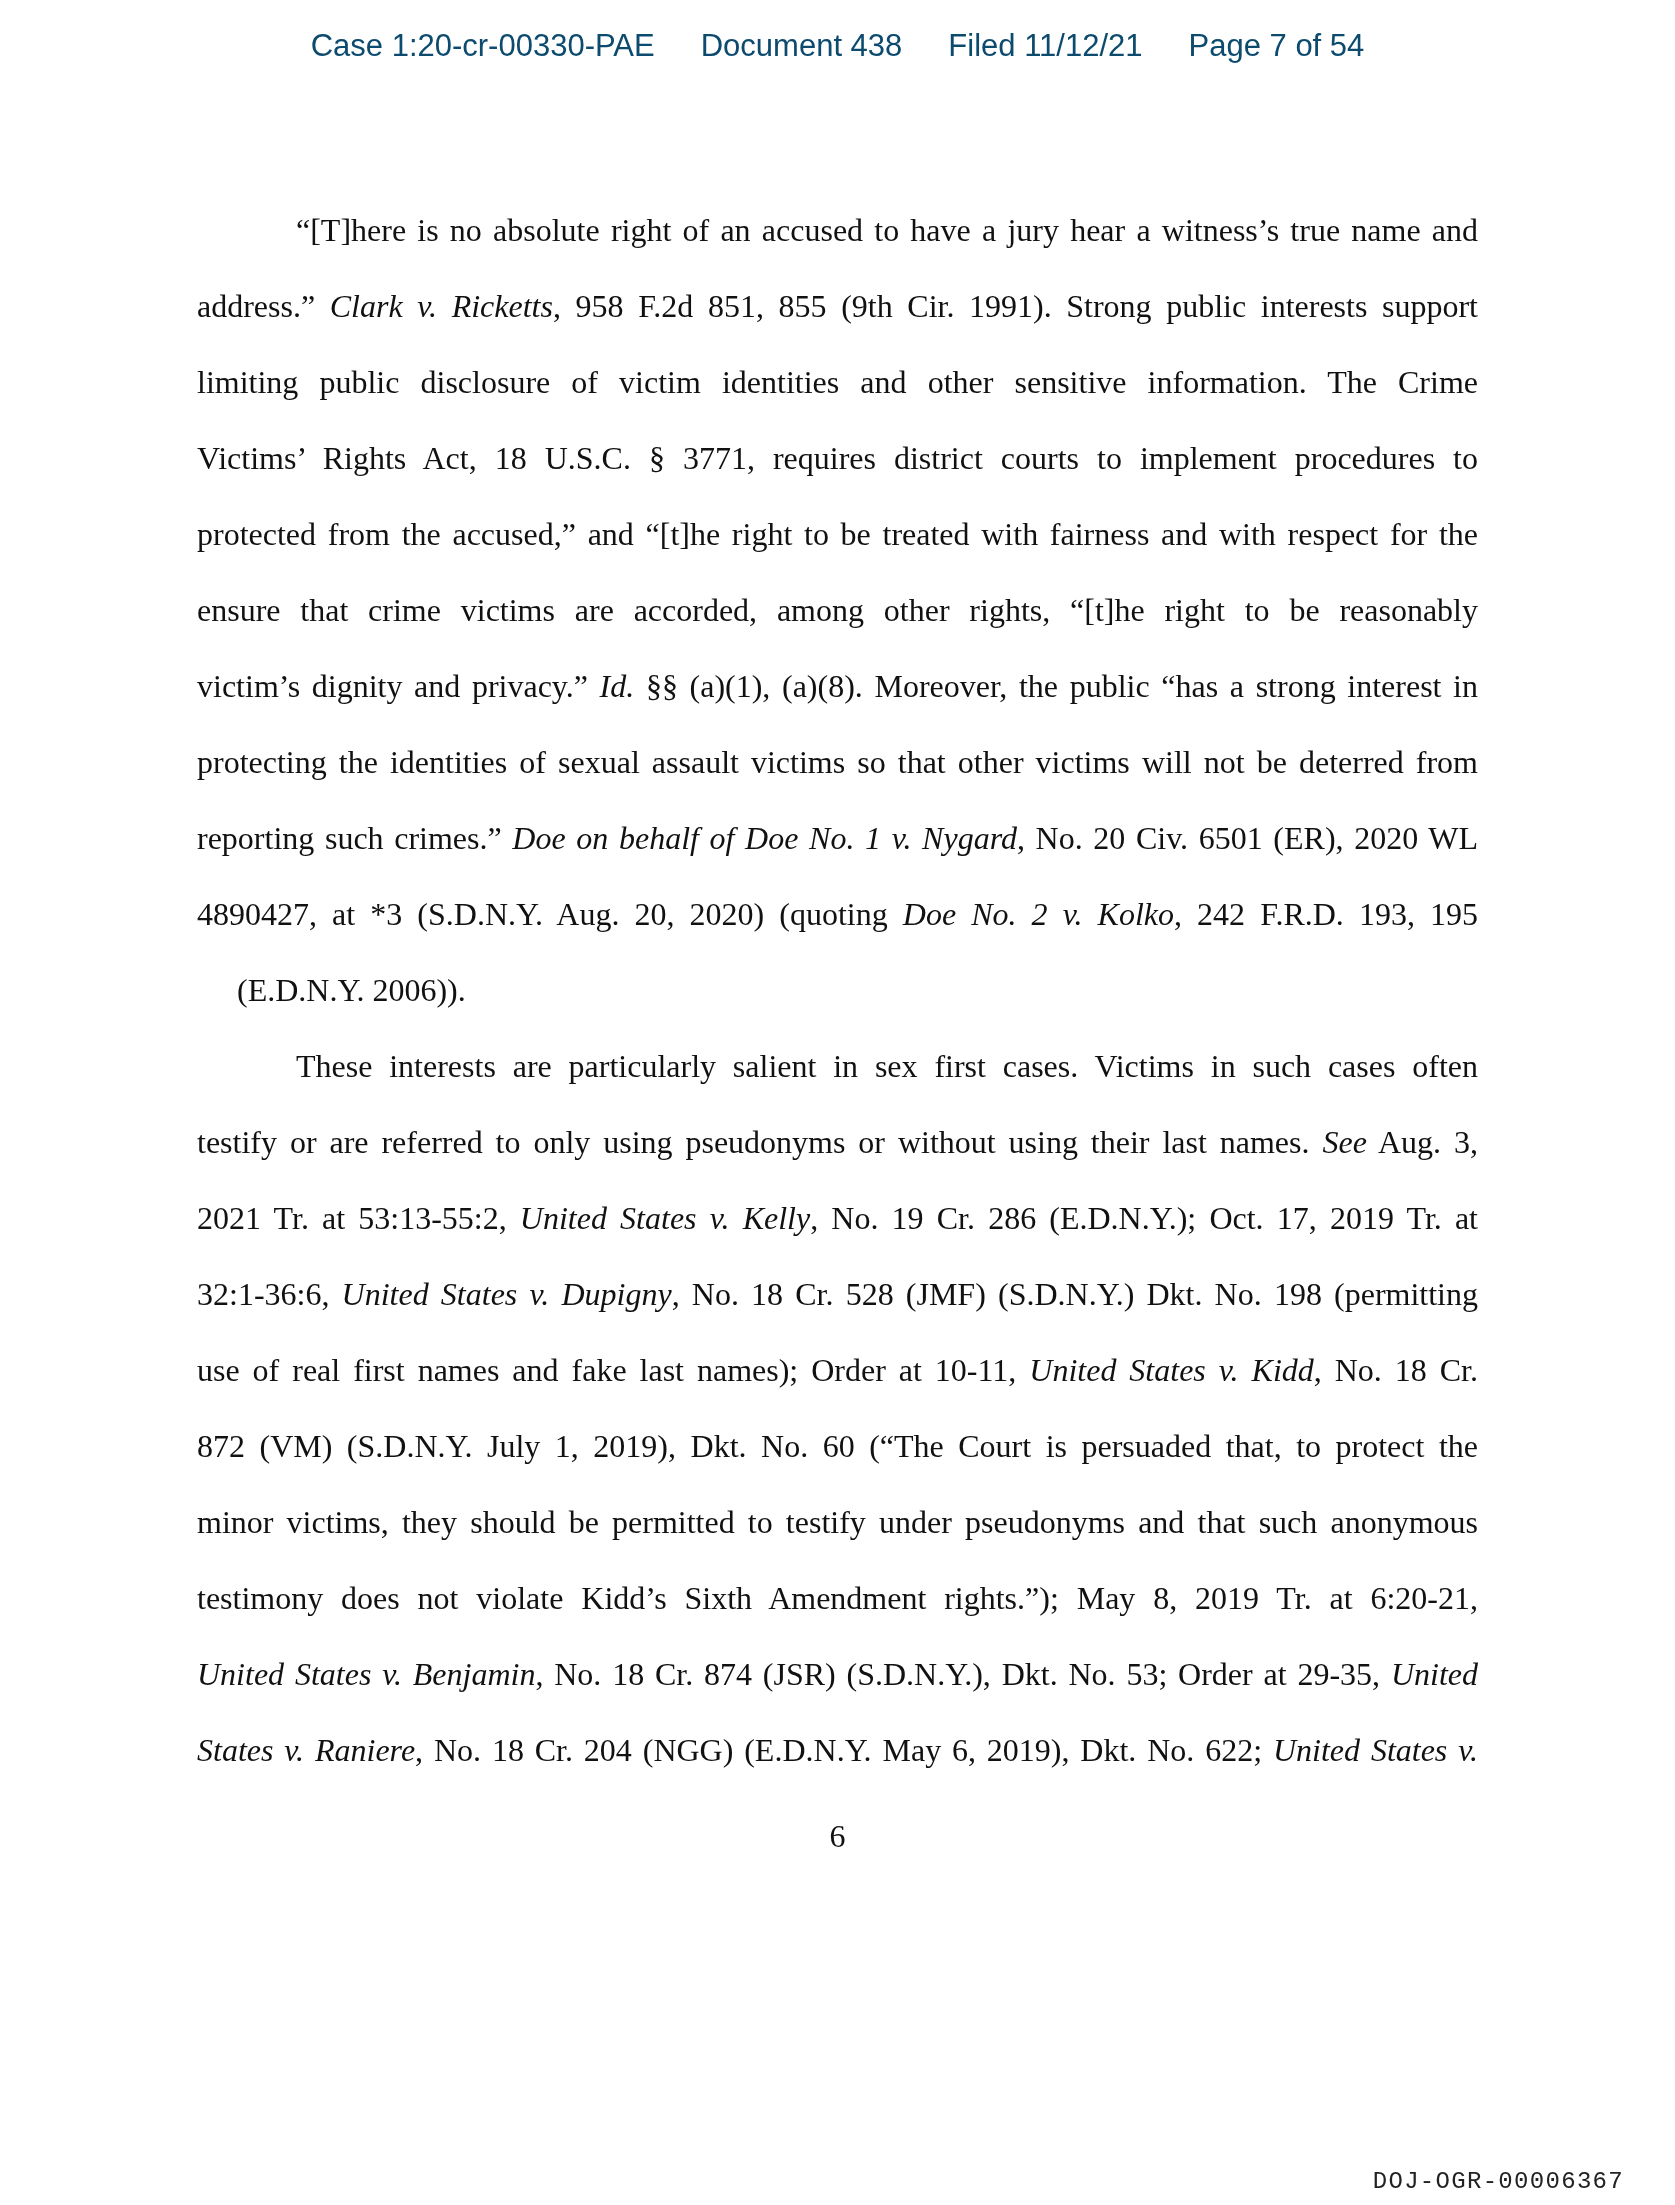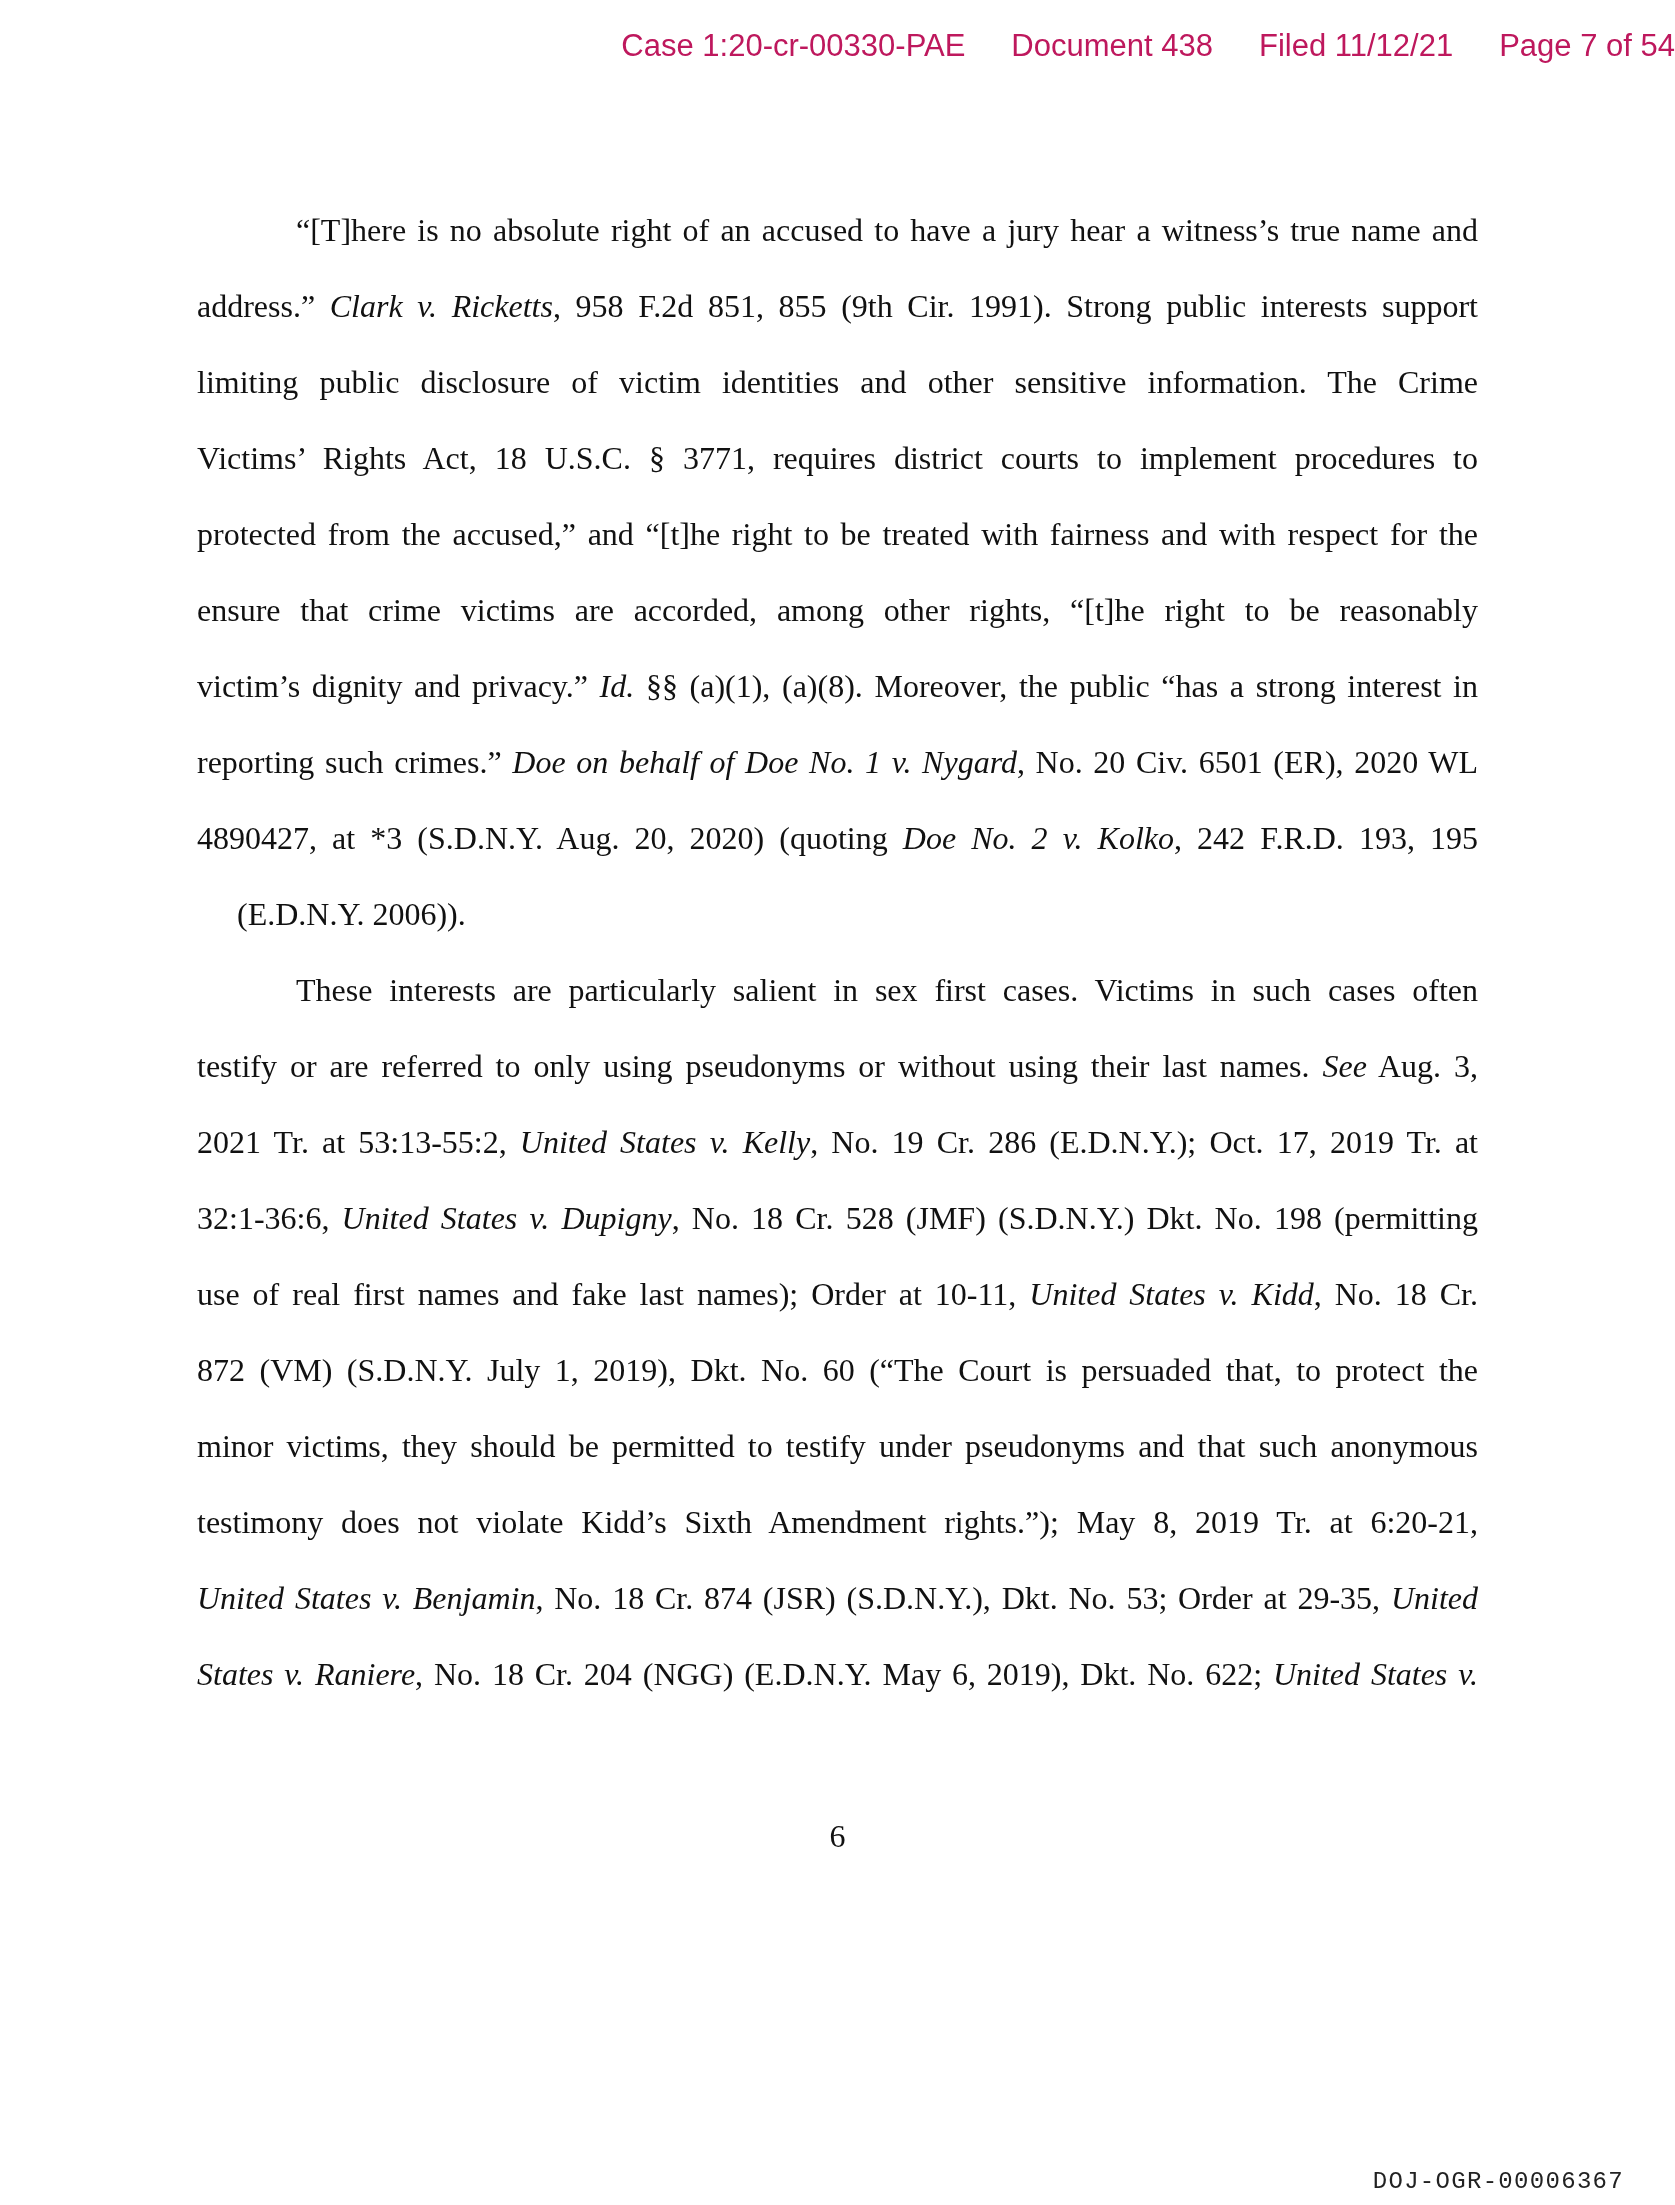--- a/index.html
+++ b/index.html
@@ -1,21 +1,21 @@
 <!DOCTYPE html>
 <html style="font-size:10.5px"><head>
 <meta charset="utf-8">
 <style>
   html, body { margin: 0; padding: 0; background: #ffffff; }
   body { width: 1675px; height: 2205px; position: relative; overflow: hidden; }
   .header {
     position: absolute; top: 28px; left: 0; width: 1675px;
-    text-align: right; white-space: pre;
+    text-align: center; white-space: pre;
     font-family: "Liberation Sans", sans-serif; font-size: 31px;
-    color: #be185d; letter-spacing: 0px;
+    color: #0c4a6e; letter-spacing: 0px;
   }
   .header span { display: inline-block; }
   .header .gap { width: 46px; }
   .body {
     position: absolute; left: 197px; top: 192px; width: 1281px;
     font-family: Liberation Serif, serif; font-size: 32px; color: #111;
     line-height: 76px;
   }
   .line { height: 76px; white-space: nowrap; text-align: justify; text-align-last: justify; }
   .line.last { text-align-last: left; margin-left: 40px; }
@@ -37,20 +37,21 @@
 <div class="header"><span>Case 1:20-cr-00330-PAE</span><span class="gap"></span><span>Document 438</span><span class="gap"></span><span>Filed 11/12/21</span><span class="gap"></span><span>Page 7 of 54</span></div>
 
 <div class="body" id="body">
     <div class="line indent"><span>“[T]here is no absolute right of an accused to have a jury hear a witness’s true name and</span></div>
     <div class="line"><span>address.”  </span><i>Clark v. Ricketts</i><span>, 958 F.2d 851, 855 (9th Cir. 1991).  Strong public interests support</span></div>
     <div class="line"><span>limiting public disclosure of victim identities and other sensitive information.  The Crime</span></div>
     <div class="line"><span>Victims’ Rights Act, 18 U.S.C. § 3771, requires district courts to implement procedures to</span></div>
     <div class="line"><span>protected from the accused,” and “[t]he right to be treated with fairness and with respect for the</span></div>
     <div class="line"><span>ensure that crime victims are accorded, among other rights, “[t]he right to be reasonably</span></div>
     <div class="line"><span>victim’s dignity and privacy.”  </span><i>Id.</i><span> §§ (a)(1), (a)(8).  Moreover, the public “has a strong interest in</span></div>
+    <div class="line"><span>protecting the identities of sexual assault victims so that other victims will not be deterred from</span></div>
     <div class="line"><span>reporting such crimes.”  </span><i>Doe on behalf of Doe No. 1 v. Nygard</i><span>, No. 20 Civ. 6501 (ER), 2020 WL</span></div>
     <div class="line"><span>4890427, at *3 (S.D.N.Y. Aug. 20, 2020) (quoting </span><i>Doe No. 2 v. Kolko</i><span>, 242 F.R.D. 193, 195</span></div>
     <div class="line last"><span>(E.D.N.Y. 2006)).</span></div>
     <div class="line indent"><span>These interests are particularly salient in sex first cases.  Victims in such cases often</span></div>
     <div class="line"><span>testify or are referred to only using pseudonyms or without using their last names.  </span><i>See</i><span> Aug. 3,</span></div>
     <div class="line"><span>2021 Tr. at 53:13-55:2, </span><i>United States v. Kelly</i><span>, No. 19 Cr. 286 (E.D.N.Y.); Oct. 17, 2019 Tr. at</span></div>
     <div class="line"><span>32:1-36:6, </span><i>United States v. Dupigny</i><span>, No. 18 Cr. 528 (JMF) (S.D.N.Y.) Dkt. No. 198 (permitting</span></div>
     <div class="line"><span>use of real first names and fake last names); Order at 10-11, </span><i>United States v. Kidd</i><span>, No. 18 Cr.</span></div>
     <div class="line"><span>872 (VM) (S.D.N.Y. July 1, 2019), Dkt. No. 60 (“The Court is persuaded that, to protect the</span></div>
     <div class="line"><span>minor victims, they should be permitted to testify under pseudonyms and that such anonymous</span></div>

